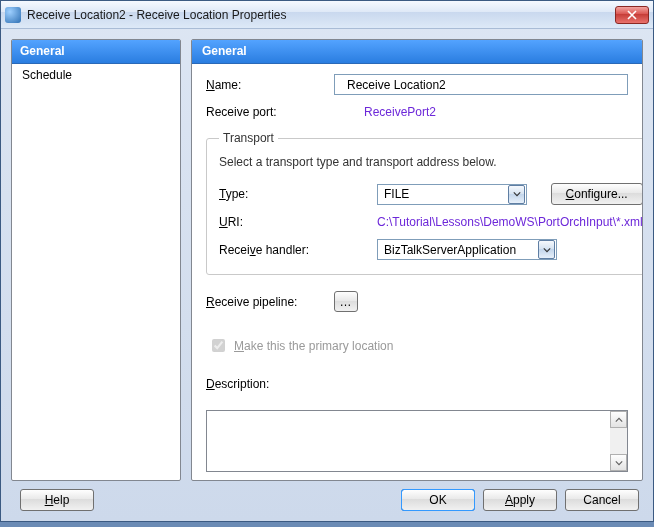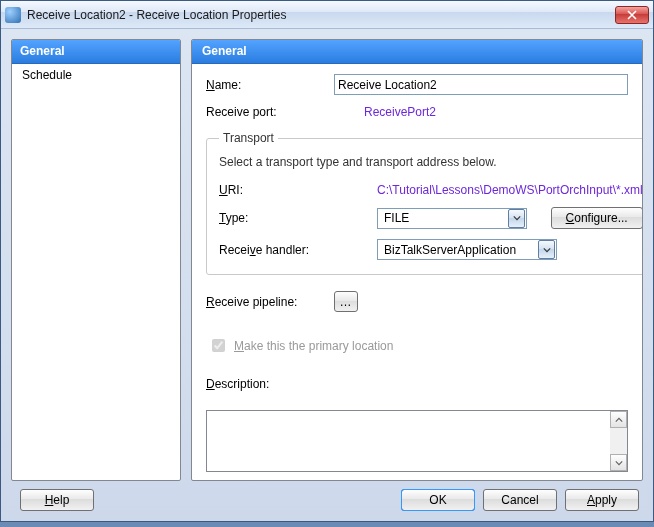--- a/index.html
+++ b/index.html
@@ -20,21 +20,21 @@
 
   .content { flex:1; background:#fff; border:1px solid #828790; border-radius:2px; display:flex; flex-direction:column; overflow:hidden; }
   .content-head { background: linear-gradient(#53a3ff,#2a7de0); color:#fff; font-weight:bold; padding:4px 10px 5px; border-bottom:1px solid #2a69b7;}
   .content-body { padding:10px 14px; flex:1; overflow:auto; display:flex; flex-direction:column; gap:6px;}
 
   .row { display:flex; align-items:center; gap:10px; }
   .label { width:118px; color:#000; }
   .label u { text-decoration: underline; }
   .value { flex:1; color:#6d28d9; }
 
-  input.text { border:1px solid #7f9db9; padding:2px 3px; height:21px; background:#fff; }
+  input.text { border:1px solid #7f9db9; padding:2px 12px; height:21px; background:#fff; }
   .name-input { flex:1; }
 
   fieldset.group { border:1px solid #c9c9c9; border-radius:3px; margin:4px 0 2px; padding:10px 12px 14px; }
   fieldset.group legend { padding:0 4px; color:#333; }
   .hint { color:#333; margin-bottom:14px; }
 
   .form-row { display:flex; align-items:center; gap:10px; margin-bottom:10px; }
   .form-row .flabel { width:148px; color:#000; }
   .select { position:relative; border:1px solid #7f9db9; background:#fff; height:21px; display:flex; align-items:center; }
   .select .sel-text { padding:0 6px; flex:1; white-space:nowrap; overflow:hidden; text-overflow:ellipsis; }
@@ -99,37 +99,37 @@
 
           <div class="row" style="margin-top:4px; margin-bottom:2px;gap:40px;">
             <span class="label">Receive port:</span>
             <span class="value">ReceivePort2</span>
           </div>
 
           <fieldset class="group">
             <legend>Transport</legend>
             <div class="hint">Select a transport type and transport address below.</div>
 
-            <div class="form-row uri-row">
-              <span class="flabel"><u>U</u>RI:</span>
-              <span class="value">C:\Tutorial\Lessons\DemoWS\PortOrchInput\*.xml</span>
-            </div>
-
             <div class="form-row">
               <span class="flabel"><u>T</u>ype:</span>
               <div class="select" style="width:150px;">
                 <span class="sel-text">FILE</span>
                 <div class="sel-btn">
                   <svg viewBox="0 0 10 6">
                       <path d="M1 1 L5 5 L9 1" fill="none" stroke="#333" stroke-width="1.4"></path>
                     </svg>
                 </div>
               </div>
               <div style="flex:1"></div>
               <button class="btn" style="min-width:90px;"><span><u>C</u>onfigure...</span></button>
+            </div>
+
+            <div class="form-row uri-row">
+              <span class="flabel"><u>U</u>RI:</span>
+              <span class="value">C:\Tutorial\Lessons\DemoWS\PortOrchInput\*.xml</span>
             </div>
 
             <div class="form-row" style="margin-bottom:0;">
               <span class="flabel">Recei<u>v</u>e handler:</span>
               <div class="select" style="width:180px;">
                 <span class="sel-text">BizTalkServerApplication</span>
                 <div class="sel-btn">
                   <svg viewBox="0 0 10 6">
                       <path d="M1 1 L5 5 L9 1" fill="none" stroke="#333" stroke-width="1.4"></path>
                     </svg>
@@ -170,17 +170,17 @@
           </div>
 
         </div>
       </div>
     </div>
 
     <div class="footer">
       <button class="btn help-btn"><span><u>H</u>elp</span></button>
       <div class="spacer"></div>
       <button class="btn btn-wide default">OK</button>
+      <button class="btn btn-wide"><span><u>A</u>pply</span></button>
       <button class="btn btn-wide">Cancel</button>
-      <button class="btn btn-wide"><span><u>A</u>pply</span></button>
     </div>
   </div>
 </div>
 
 </body></html>

